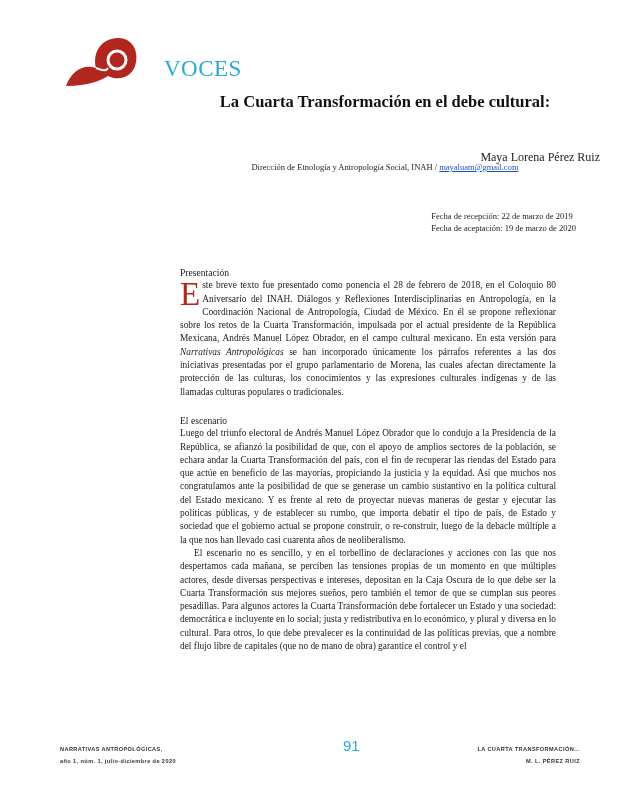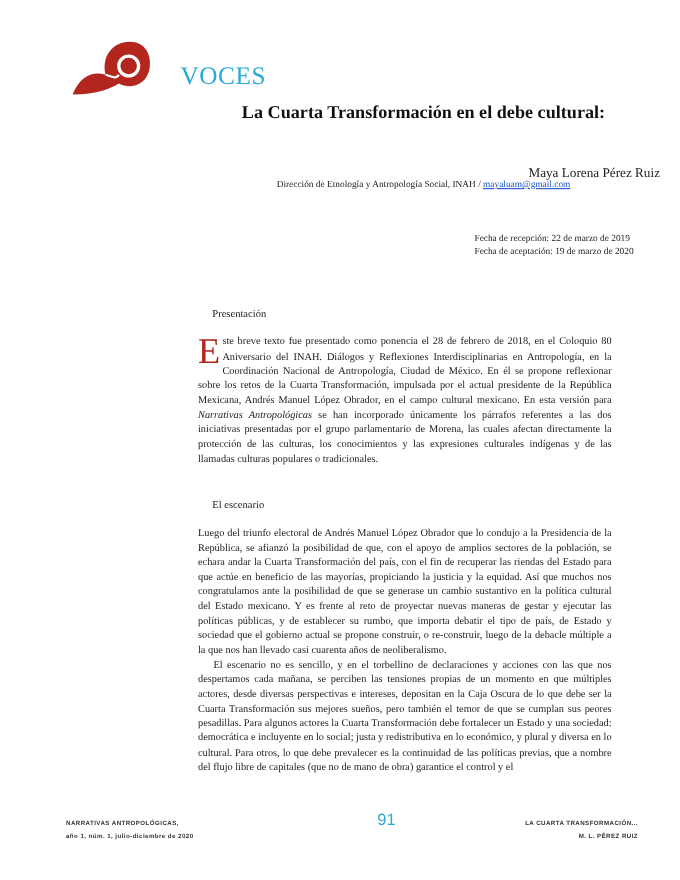--- a/index.html
+++ b/index.html
@@ -12,21 +12,21 @@
              font-size: 16.5px; font-weight: bold; line-height: 23px; color: #111; }
     .author { position: absolute; left: 170px; top: 150px; width: 430px; text-align: right;
               font-size: 12px; color: #222; }
     .affil { position: absolute; left: 170px; top: 162px; width: 430px; text-align: center;
              font-size: 8.5px; color: #222; }
     .affil a { color: #1a55c9; text-decoration: underline; }
     .dates { position: absolute; right: 42px; top: 186px; text-align: left; font-size: 8.5px;
              line-height: 12px; color: #222; margin-top: 24px; }
     .content { position: absolute; left: 180px; top: 266px; width: 376px; font-size: 9.4px;
                line-height: 13.3px; text-align: justify; color: #1a1a1a; }
-    .content h3 { margin: 13px; font-size: 9.6px; font-weight: normal; }
+    .content h3 { margin: 0; font-size: 9.6px; font-weight: normal; }
     .content p { margin: 0; }
     .content p.indent { text-indent: 14px; }
     .dropcap { float: left; font-size: 33px; line-height: 26px; color: #b3261e; margin: 2px 2px 0 0; }
     .gap { height: 15px; }
     .footer-left { position: absolute; left: 60px; top: 743px; font-size: 5.6px; font-weight: bold;
                    letter-spacing: 0.4px; line-height: 12px; color: #333; font-family: "Liberation Sans", sans-serif; }
     .page-number { position: absolute; left: 300px; top: 737px; font-size: 15px; color: #29a9d6;
                    font-family: "Liberation Sans", sans-serif; margin-left: 43px; }
     .footer-right { position: absolute; right: 38px; top: 743px; font-size: 5.6px; font-weight: bold;
                     letter-spacing: 0.4px; line-height: 12px; color: #333; text-align: right;

